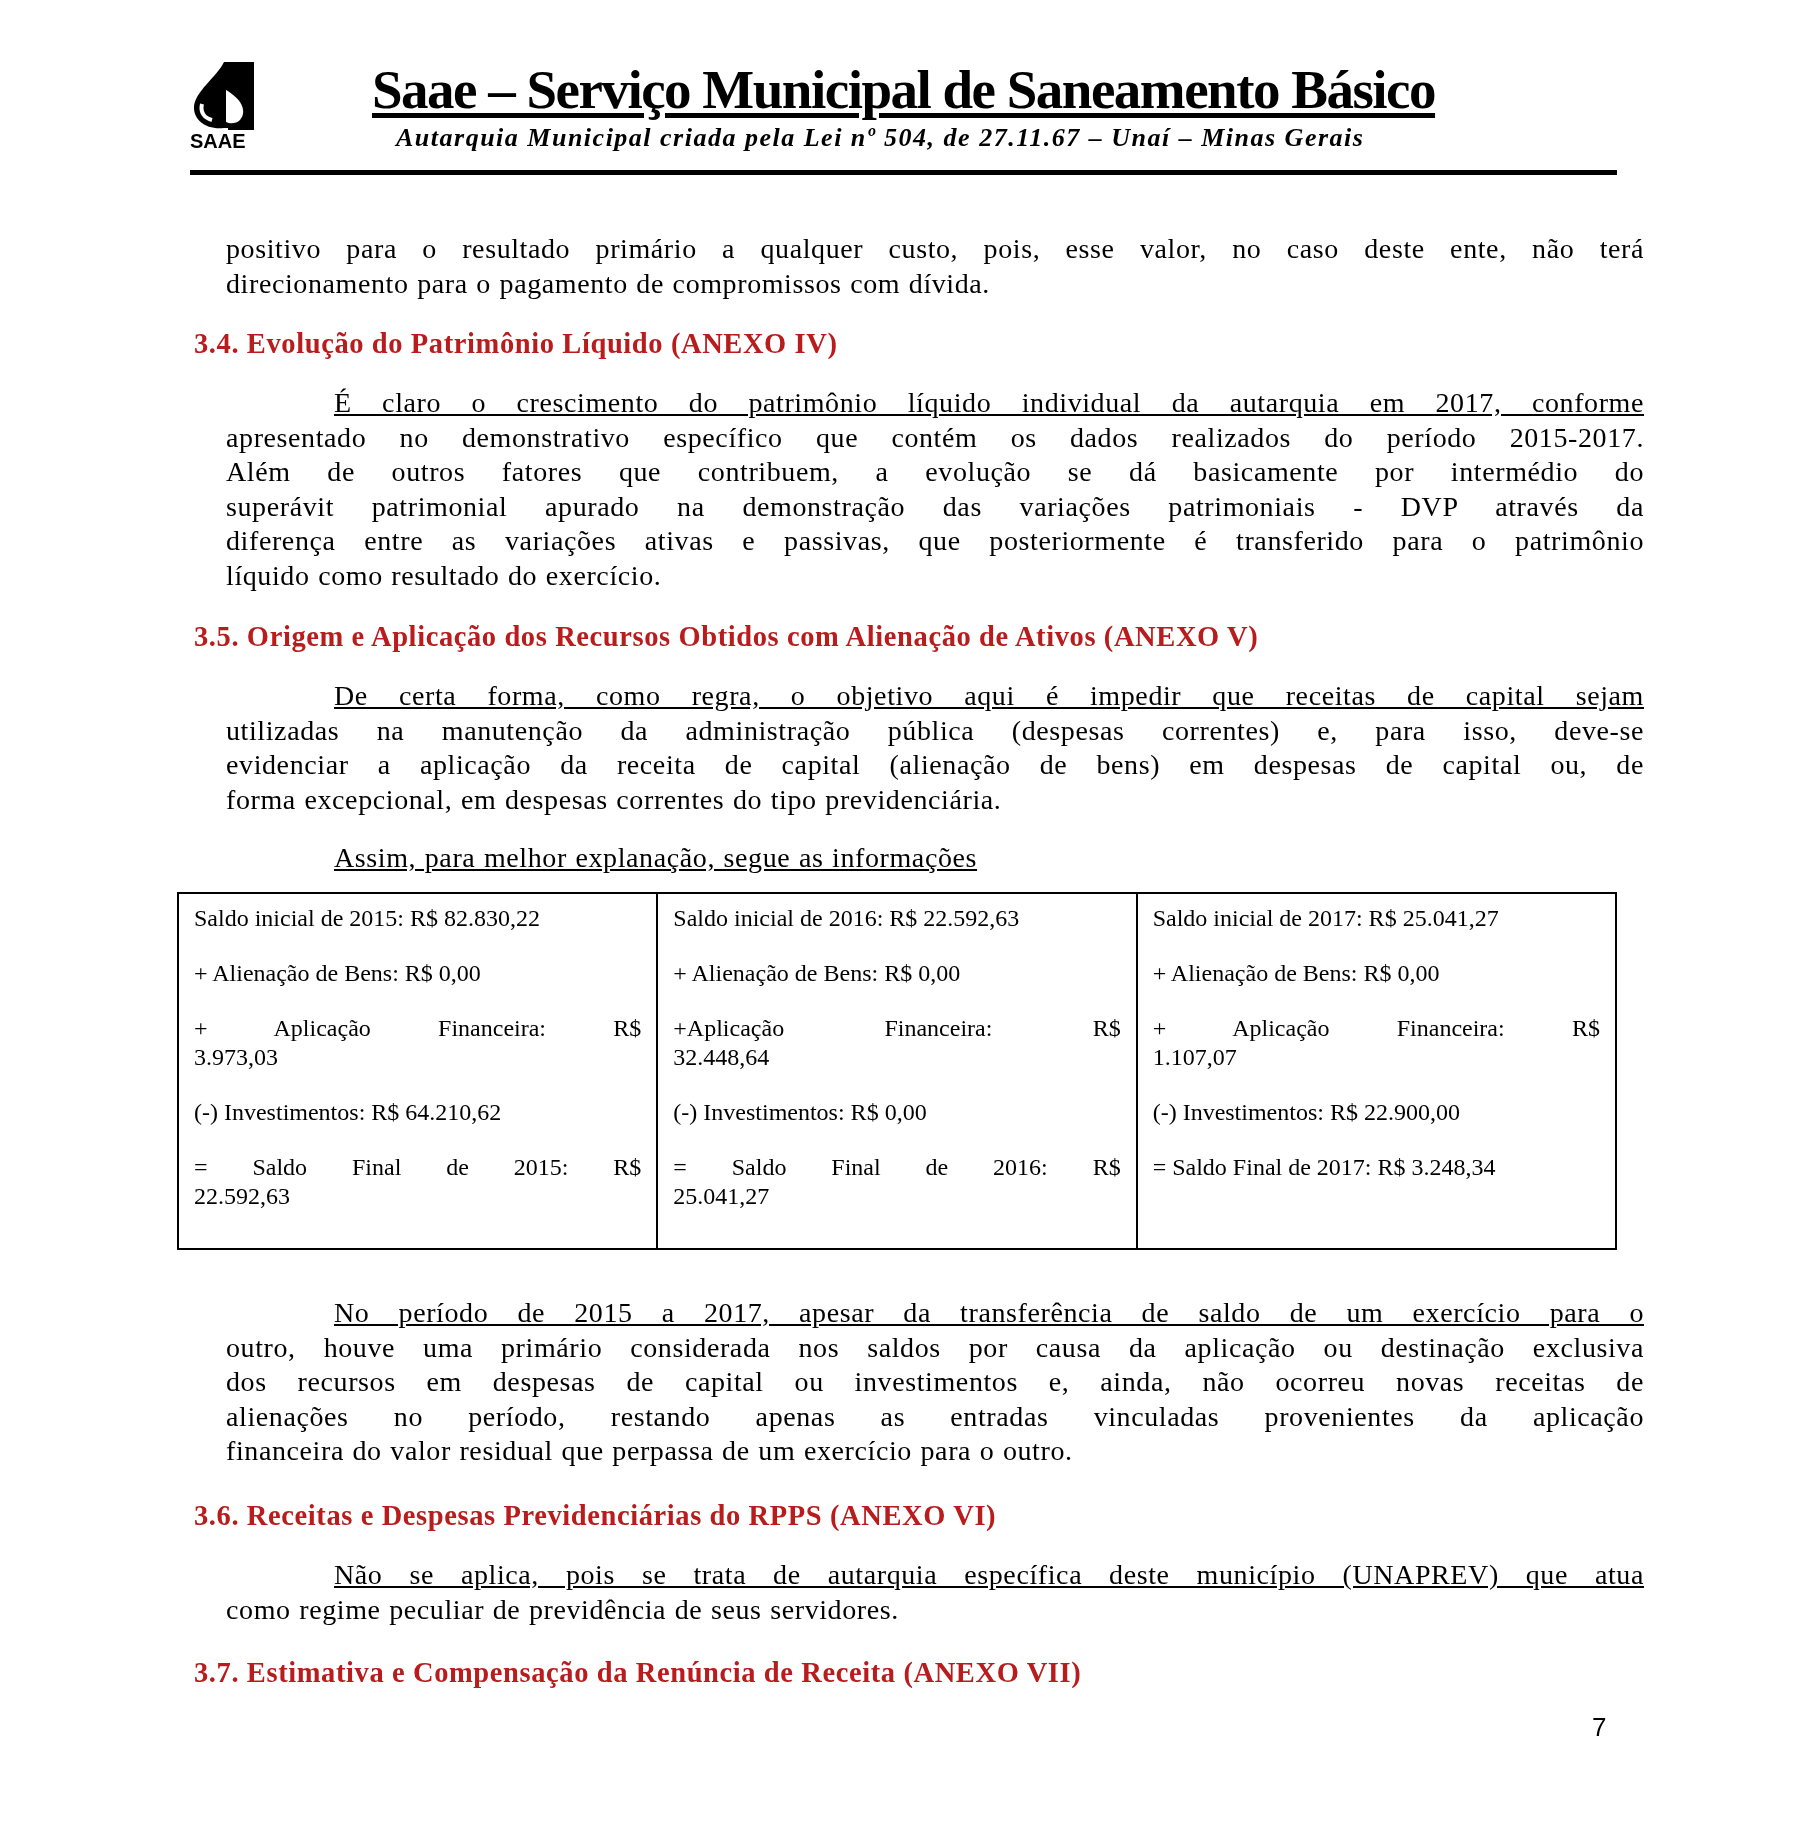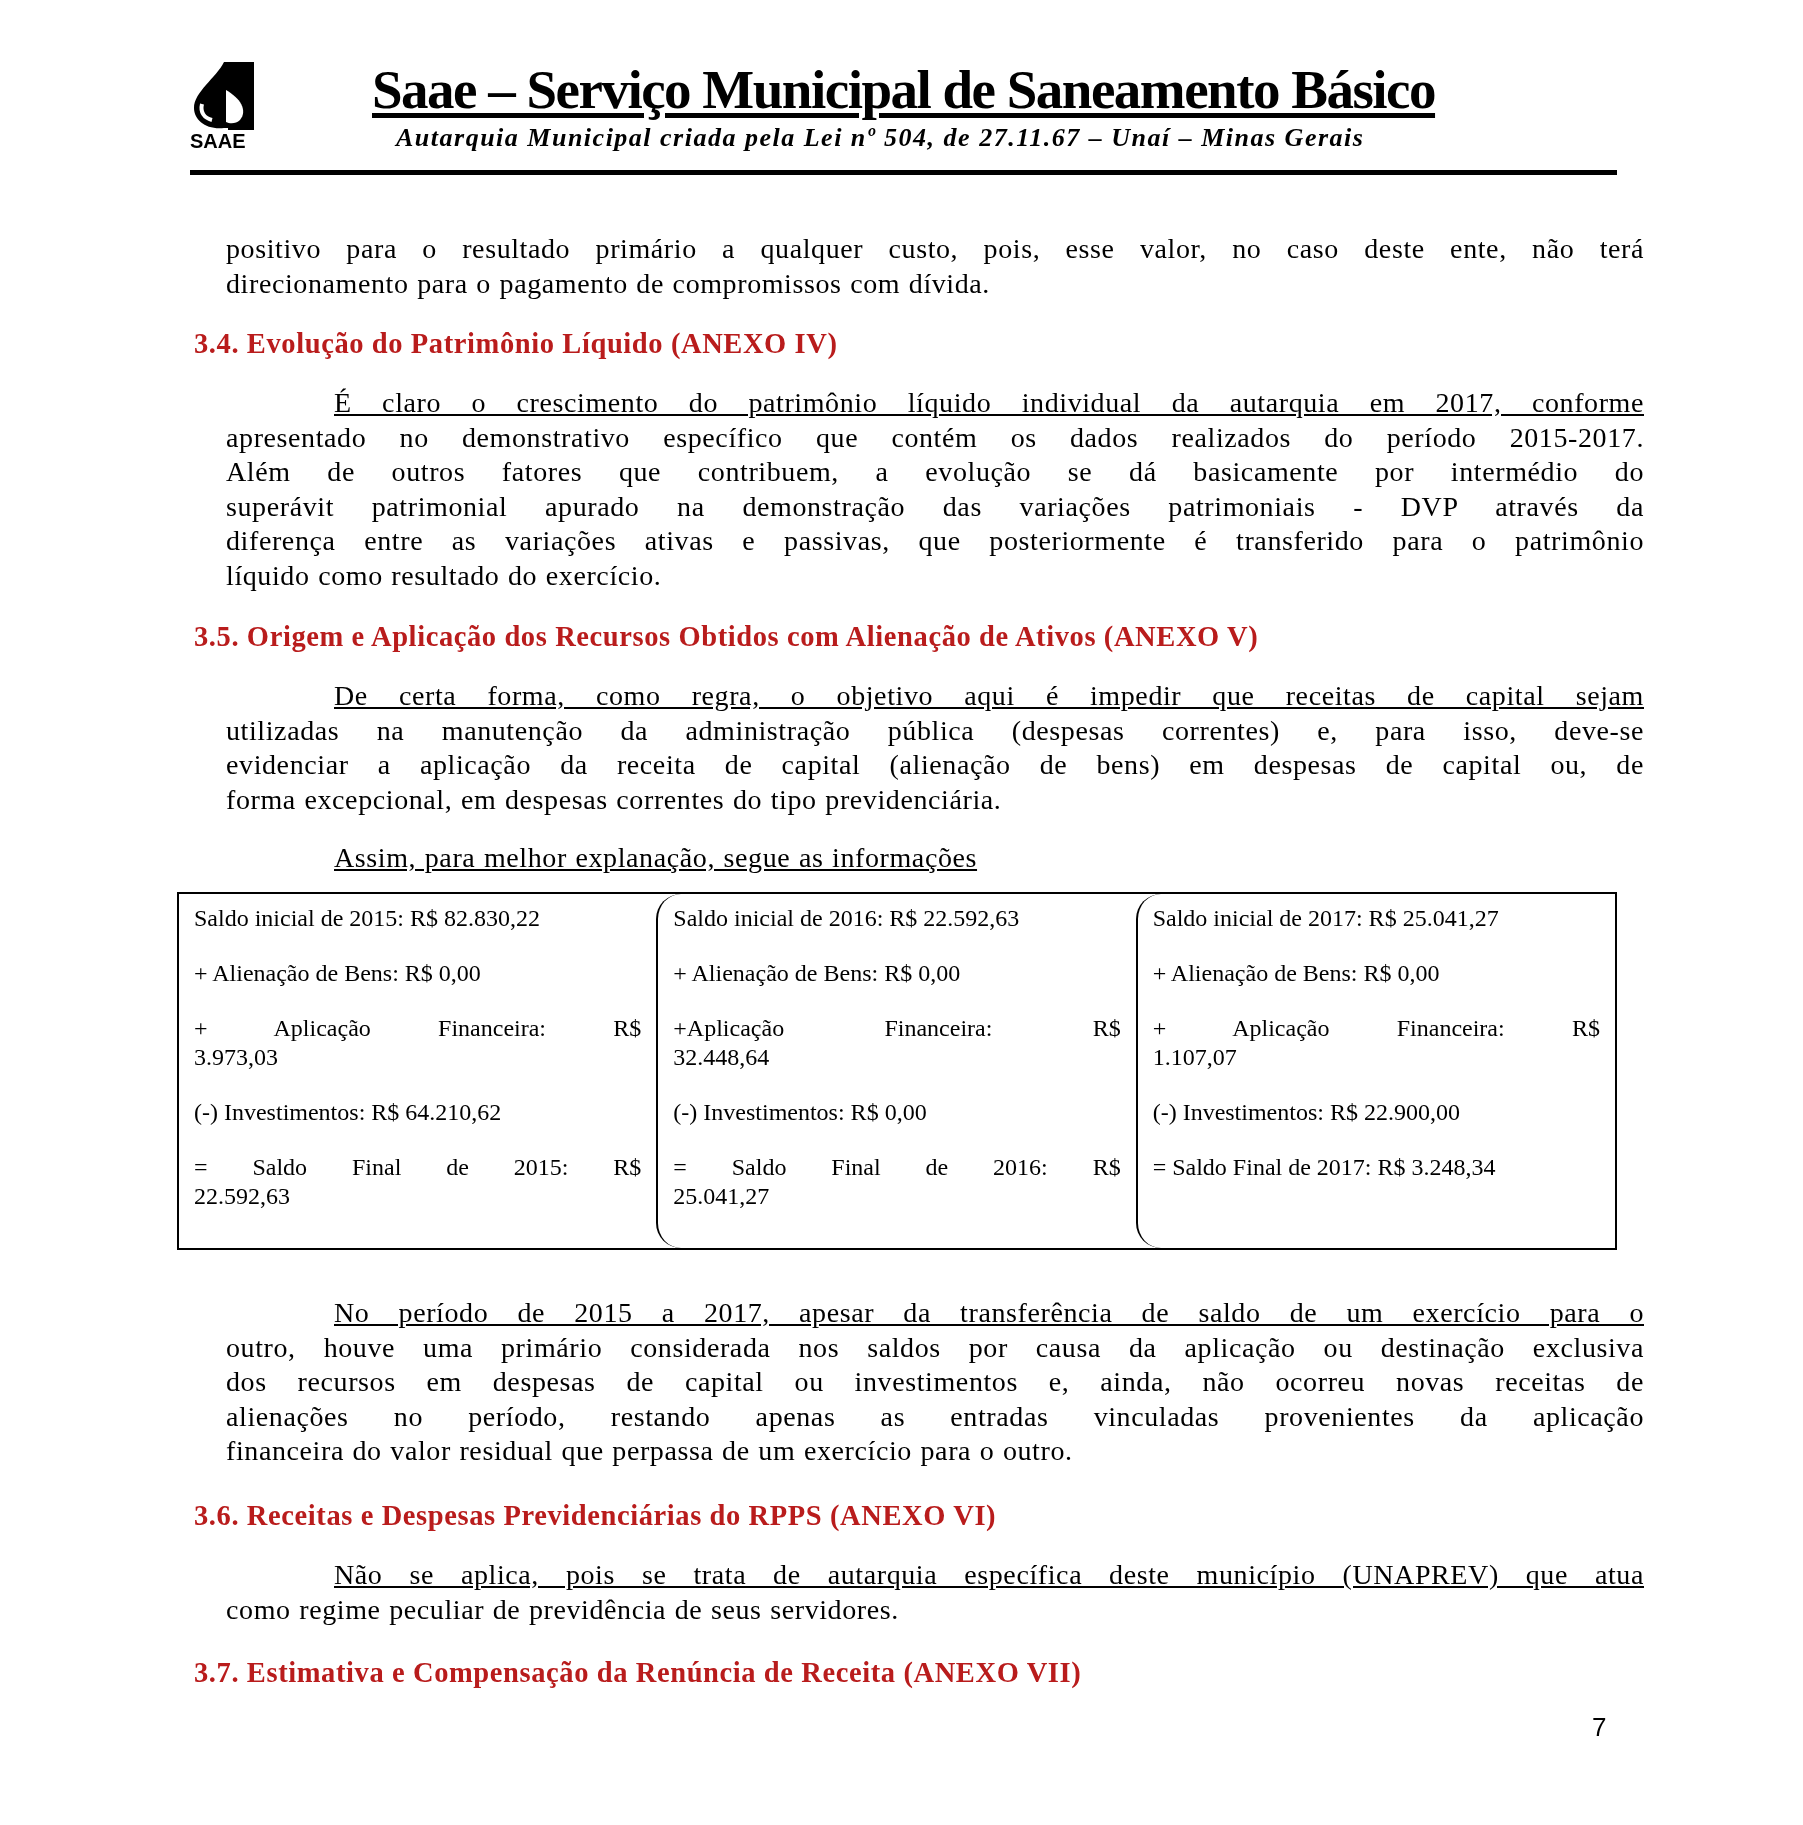--- a/index.html
+++ b/index.html
@@ -24,21 +24,21 @@
   .p .ln { display:block; text-align:justify; text-align-last:justify; white-space:nowrap; }
   .p .ln.last { text-align-last:left; }
   .indent { padding-left:108px;text-decoration:underline; }
   .h { position:absolute; left:194px; font-size:28.5px; font-weight:bold; color:#b91c1c;
        white-space:nowrap; letter-spacing:0.6px; line-height:34px; }
 
   
   .tbl { position:absolute; left:177px; top:892px; width:1440px; height:358px;
          border:2.5px solid #000; box-sizing:border-box; display:flex; }
   .col { flex:1; box-sizing:border-box; padding:10px 15px 0 15px; font-size:24px; line-height:29px; }
-  .col + .col { border-left:2.5px solid #000;border-radius:25px; }
+  .col + .col { border-left:2.5px solid #000; }
   .cell { margin-bottom:26px; text-align:justify; text-align-last:left; }
   .cell.j .first { display:block; text-align:justify; text-align-last:justify; }
 
   .pgnum { position:absolute; left:1592px; top:1712px; font-family:"Liberation Sans","DejaVu Sans",sans-serif;
            font-size:26px; }
 </style>
 </head>
 <body>
 
 <div class="page">

